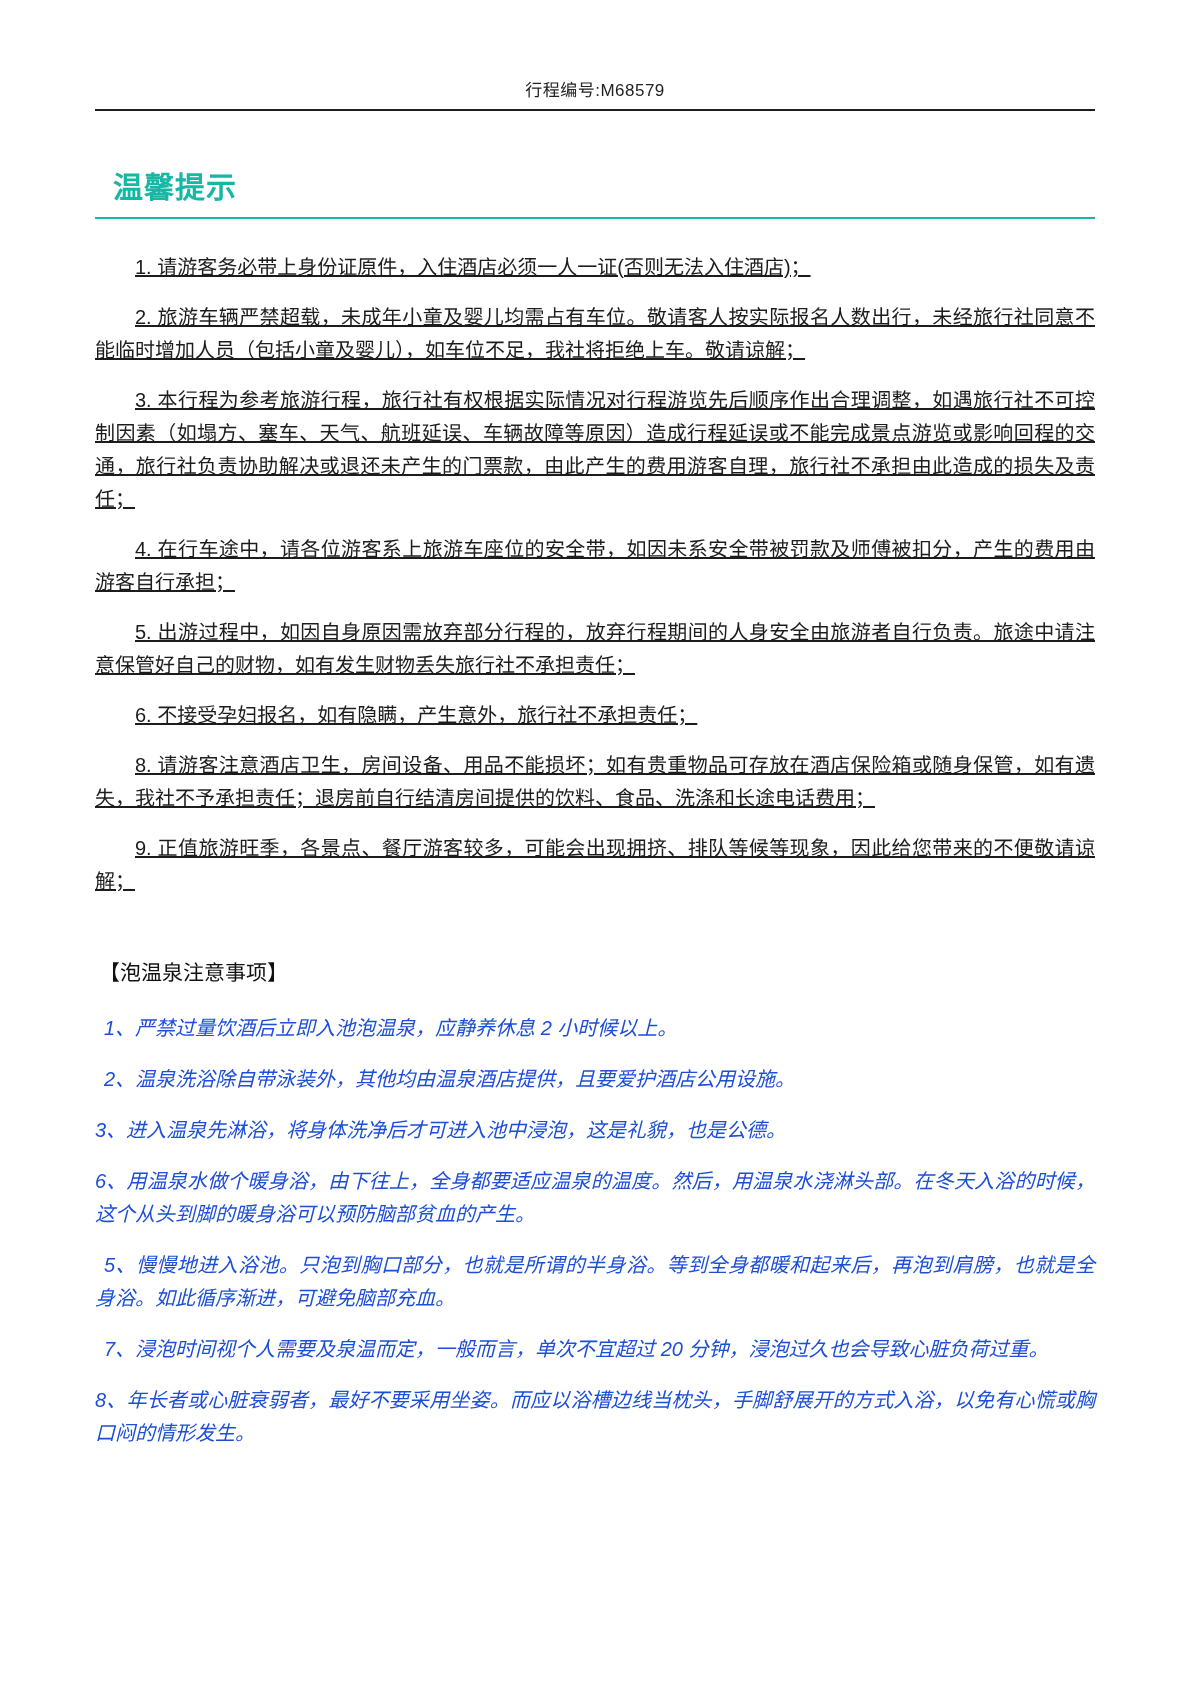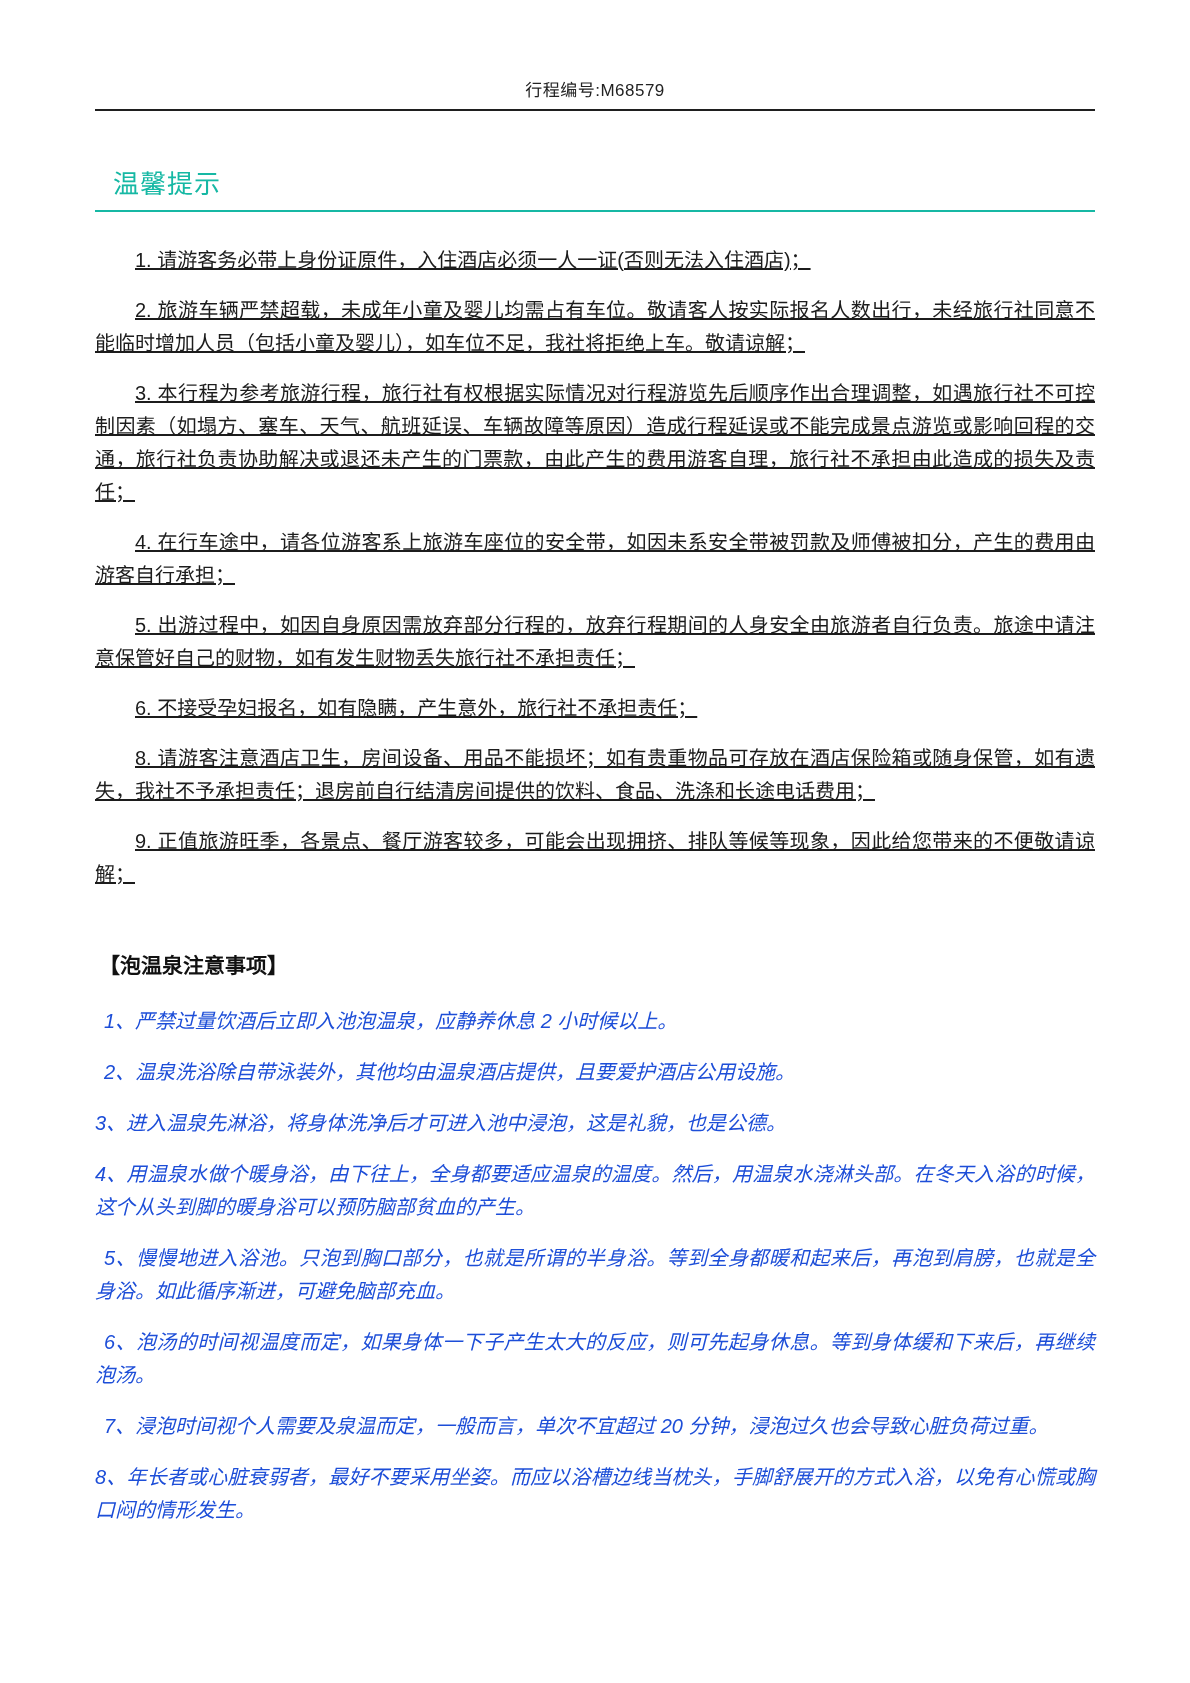--- a/index.html
+++ b/index.html
@@ -31,43 +31,43 @@
     border-top: 2.5px solid #1f1f1f;
     margin-top: 8px;
   }
   
   .tips-title-wrap {
     margin-top: 52px;
     border-bottom: 2px solid #16b8a4;
     padding-bottom: 10px;
   }
   .tips-title {
-    font-size: 26px;
-    font-weight: normal;
+    font-size: 30px;
+    font-weight: bold;
     padding-left: 18px;
     letter-spacing: 1px;
   }
   
   .tips-body {
     margin-top: 32px;
     font-size: 20px;
     line-height: 33px;
     text-decoration: underline;
   }
   .tip-item {
     text-indent: 2em;
     text-align: justify;
     margin-bottom: 17px;
     color: #1c1c1c;
   }
   
   .hotspring-title {
     margin-top: 58px;
     font-size: 21px;
-    font-weight: bold;
+    font-weight: normal;
     color: #111111;
     padding-left: 4px;
   }
   .hotspring-body {
     margin-top: 26px;
     font-size: 20px;
     line-height: 33px;
   }
   .hs-item {
     text-align: justify;
@@ -102,20 +102,19 @@
     <p class="tip-item">8. 请游客注意酒店卫生，房间设备、用品不能损坏；如有贵重物品可存放在酒店保险箱或随身保管，如有遗失，我社不予承担责任；退房前自行结清房间提供的饮料、食品、洗涤和长途电话费用；</p>
     <p class="tip-item">9. 正值旅游旺季，各景点、餐厅游客较多，可能会出现拥挤、排队等候等现象，因此给您带来的不便敬请谅解；</p>
   </div>
 
   <div class="hotspring-title">【泡温泉注意事项】</div>
 
   <div class="hotspring-body">
     <p class="hs-item sp1">1、严禁过量饮酒后立即入池泡温泉，应静养休息 2 小时候以上。</p>
     <p class="hs-item sp1">2、温泉洗浴除自带泳装外，其他均由温泉酒店提供，且要爱护酒店公用设施。</p>
     <p class="hs-item">3、进入温泉先淋浴，将身体洗净后才可进入池中浸泡，这是礼貌，也是公德。</p>
-    <p class="hs-item">4、用温泉水做个暖身浴，由下往上，全身都要适应温泉的温度。然后，用温泉水浇淋头部。在冬天入浴的时候，这个从头到脚的暖身浴可以预防脑部贫血的产生。</p>
+    <p class="hs-item">6、用温泉水做个暖身浴，由下往上，全身都要适应温泉的温度。然后，用温泉水浇淋头部。在冬天入浴的时候，这个从头到脚的暖身浴可以预防脑部贫血的产生。</p>
     <p class="hs-item sp1">5、慢慢地进入浴池。只泡到胸口部分，也就是所谓的半身浴。等到全身都暖和起来后，再泡到肩膀，也就是全身浴。如此循序渐进，可避免脑部充血。</p>
-    <p class="hs-item sp1">6、泡汤的时间视温度而定，如果身体一下子产生太大的反应，则可先起身休息。等到身体缓和下来后，再继续泡汤。</p>
     <p class="hs-item sp1">7、浸泡时间视个人需要及泉温而定，一般而言，单次不宜超过 20 分钟，浸泡过久也会导致心脏负荷过重。</p>
     <p class="hs-item">8、年长者或心脏衰弱者，最好不要采用坐姿。而应以浴槽边线当枕头，手脚舒展开的方式入浴，以免有心慌或胸口闷的情形发生。</p>
   </div>
 
 </div>
 
 </body></html>

